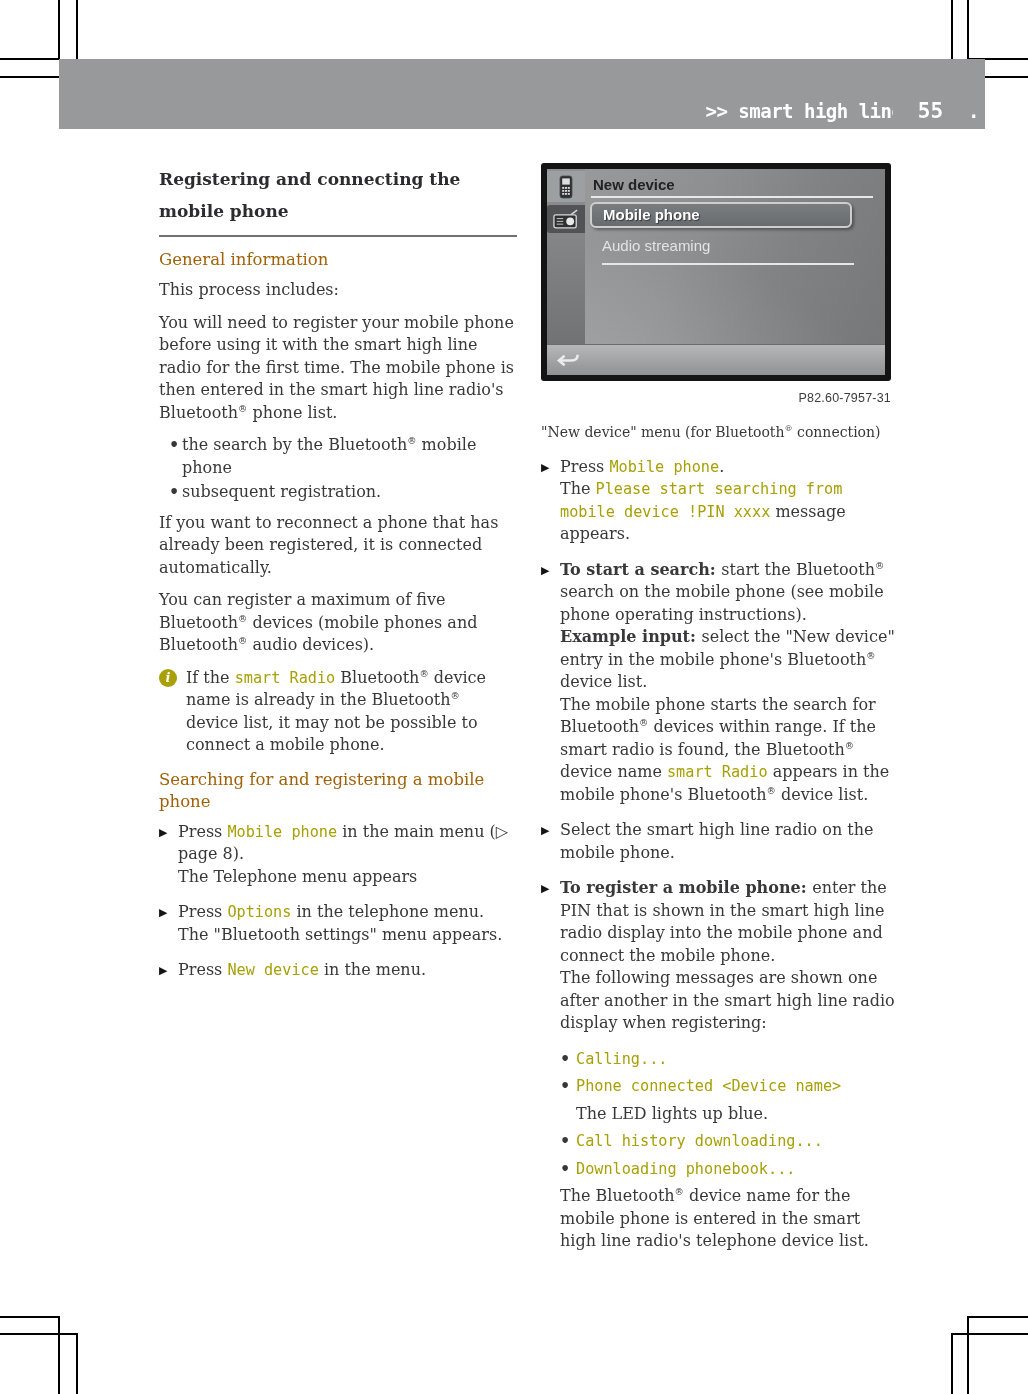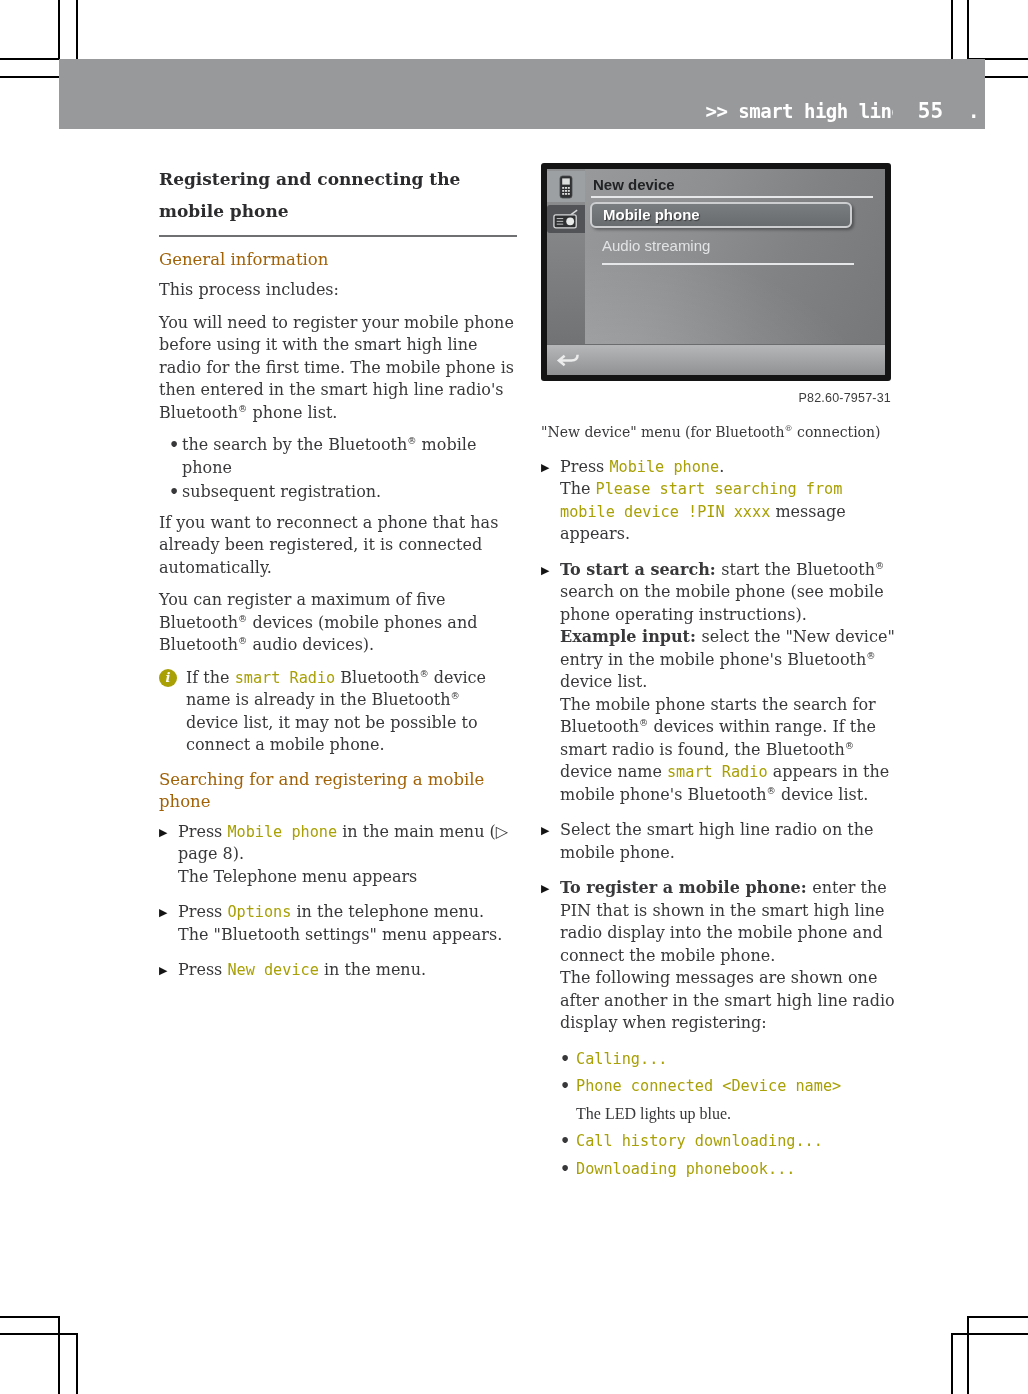--- a/index.html
+++ b/index.html
@@ -34,21 +34,21 @@
   .bc{flex:1;min-width:0;}
   .blk-h1{font-size:17px;font-weight:bold;line-height:32px;color:#2c2c2e;
     padding-bottom:8px;border-bottom:2px solid #6e7072;margin:0 0 12px;}
   .blk-h2{font-size:16.5px;font-weight:normal;color:#a16207;margin:12px 0 8px;line-height:22px;}
   .blk-para{margin:0 0 10px;}
   .blk-bullet{display:flex;margin:0 0 2px 10px;}
   .blk-bullet + .blk-para{margin-top:8px;}
   .blk-note{display:flex;margin:8px 0 0;}
   .blk-step{display:flex;margin:0 0 13px;}
   .blk-substep{display:flex;margin:0 0 5px 19px;}
-  .blk-subnote{margin:0 0 5px 35px;font-family:Liberation Serif, serif;}
+  .blk-subnote{margin:0 0 5px 35px;}
   .blk-stepcont{margin:2px 0 10px 19px;}
   .blk-figdesc{font-size:14px;line-height:20px;margin:0 0 14px;}
   .mk{flex:none;}
   .m-tri{width:19px;font-family:"DejaVu Sans",sans-serif;font-size:11px;color:#141414;transform:translateY(1px);}
   .m-dot{width:13px;font-weight:bold;}
   .m-dot2{width:16px;font-weight:bold;}
   .m-info{width:18px;height:18px;margin:2px 9px 0 0;border-radius:50%;background:var(--olive);
     color:#fff;text-align:center;font:italic bold 13px/18px "DejaVu Serif",serif;}
   sup{font-size:0.58em;vertical-align:super;line-height:0;}
   .seg-k{font-family:"DejaVu Sans Mono",monospace;color:var(--olive);font-size:0.95em;}
@@ -237,14 +237,17 @@
         <div class="bc"><span>The LED lights up blue.</span></div>
       </div>
       <div class="blk blk-substep">
         <span class="mk m-dot2">•</span>
         <div class="bc"><span class="seg-k">Call history downloading...</span></div>
       </div>
       <div class="blk blk-substep">
         <span class="mk m-dot2">•</span>
         <div class="bc"><span class="seg-k">Downloading phonebook...</span></div>
       </div>
+      <div class="blk blk-stepcont">
+        <div class="bc"><span>The Bluetooth</span><sup>®</sup><span> device name for the mobile phone is entered in the smart high line radio's telephone device list.</span></div>
+      </div>
     </div>
 </div>
 
 </body></html>

